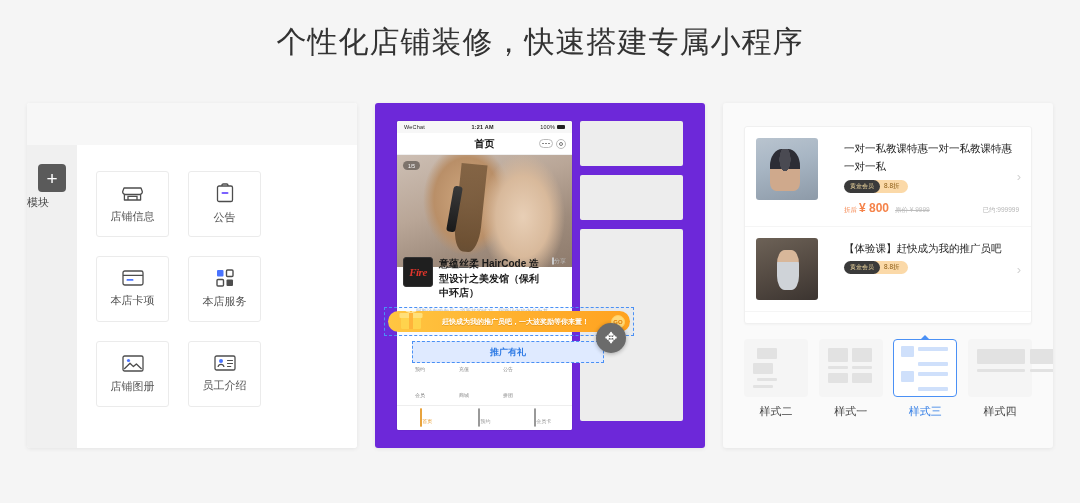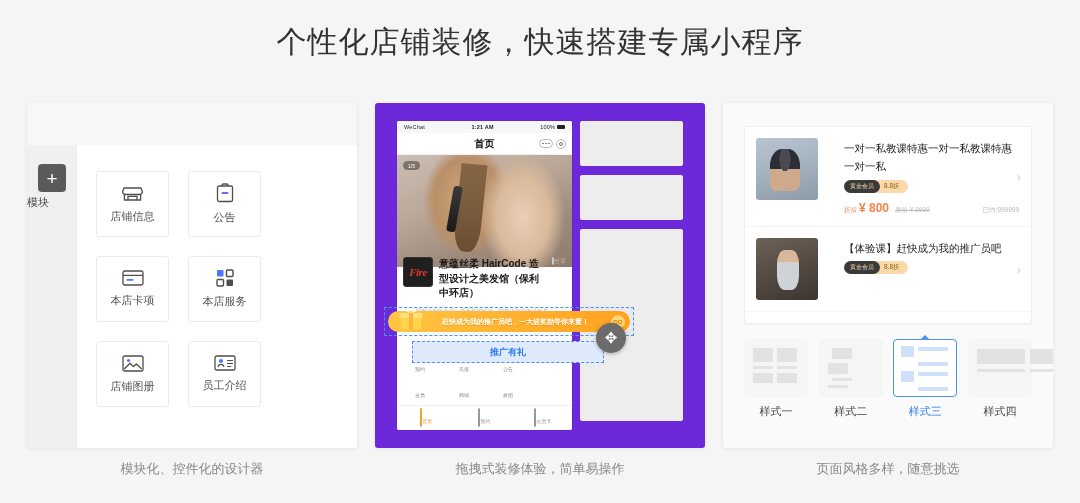--- a/index.html
+++ b/index.html
@@ -527,39 +527,39 @@
           <span class="c-body">
             
           </span>
         </div>
 
       </div>
 
       <div class="c-styles">
 
         <div class="st">
+          <div class="st-box s1" style="align-content:center">
+            <span class="blk" style="width:20px;height:11px;margin-left:4px"></span>
+            <span class="blk" style="width:20px;height:11px"></span>
+            <span class="blk" style="width:20px;height:3px;margin-left:4px"></span>
+            <span class="blk" style="width:20px;height:3px"></span>
+          </div>
+          <div class="st-lbl">样式二</div>
+        </div>
+
+        <div class="st">
           <div class="st-box s1">
             <span class="blk" style="width:20px;height:14px"></span>
             <span class="blk" style="width:20px;height:14px"></span>
             <span class="blk" style="width:20px;height:3px"></span>
             <span class="blk" style="width:20px;height:3px"></span>
             <span class="blk" style="width:20px;height:10px"></span>
             <span class="blk" style="width:20px;height:10px"></span>
           </div>
           <div class="st-lbl">样式一</div>
-        </div>
-
-        <div class="st">
-          <div class="st-box s1" style="align-content:center">
-            <span class="blk" style="width:20px;height:11px;margin-left:4px"></span>
-            <span class="blk" style="width:20px;height:11px"></span>
-            <span class="blk" style="width:20px;height:3px;margin-left:4px"></span>
-            <span class="blk" style="width:20px;height:3px"></span>
-          </div>
-          <div class="st-lbl">样式二</div>
         </div>
 
         <div class="st">
           <div class="st-box s3 sel">
             <span class="blk b" style="width:13px;height:11px"></span>
             <span class="blk b" style="width:30px;height:4px;margin-top:1px"></span>
             <span class="blk b" style="width:30px;height:4px;margin-left:17px"></span>
             <span class="blk b" style="width:13px;height:11px"></span>
             <span class="blk b" style="width:30px;height:4px;margin-top:1px"></span>
             <span class="blk b" style="width:30px;height:4px;margin-left:17px"></span>
@@ -575,19 +575,14 @@
             <span class="blk" style="width:48px;height:3px"></span>
           </div>
           <div class="st-lbl">样式四</div>
         </div>
 
       </div>
     </div>
 
   </div>
 
-  <div class="captions">
-    <div class="caption">模块化、控件化的设计器</div>
-    <div class="caption">拖拽式装修体验，简单易操作</div>
-    <div class="caption">页面风格多样，随意挑选</div>
-  </div>
 
 </div>
 
 </body></html>

